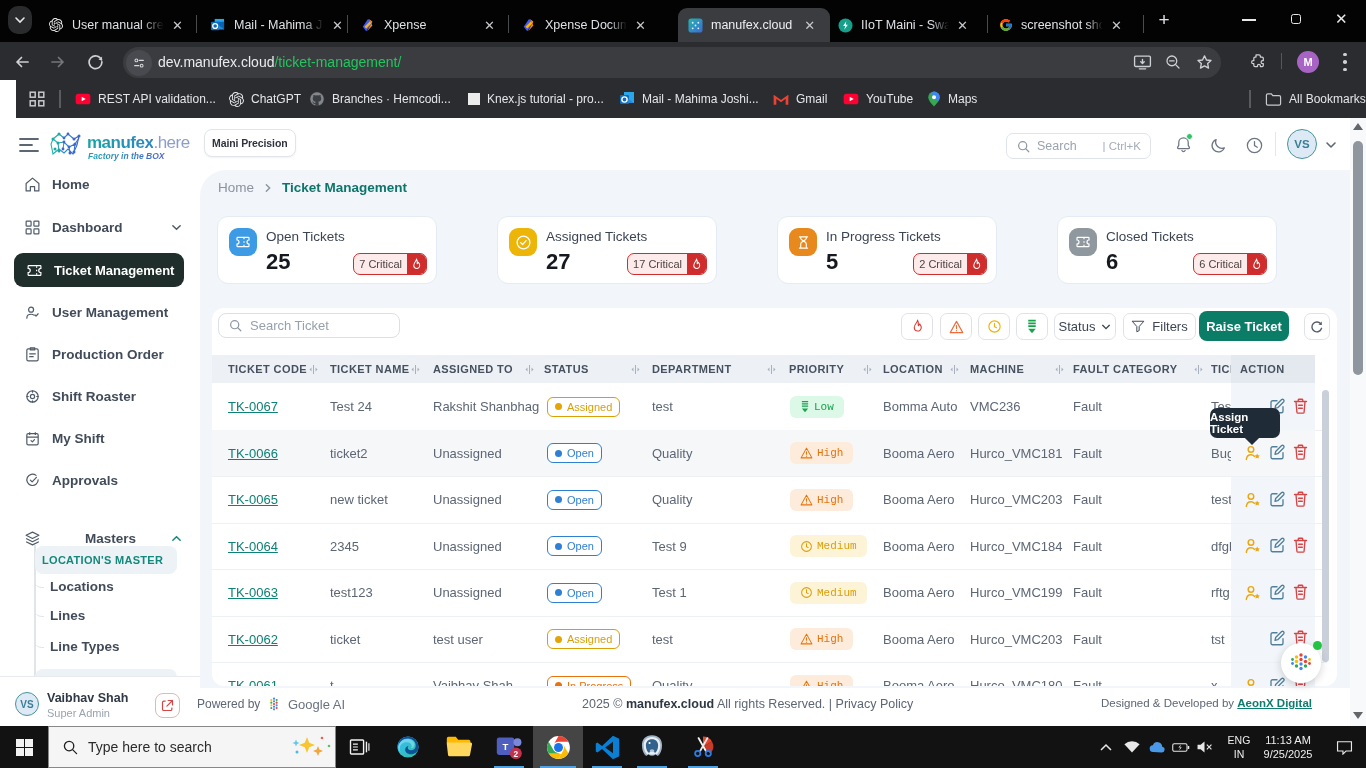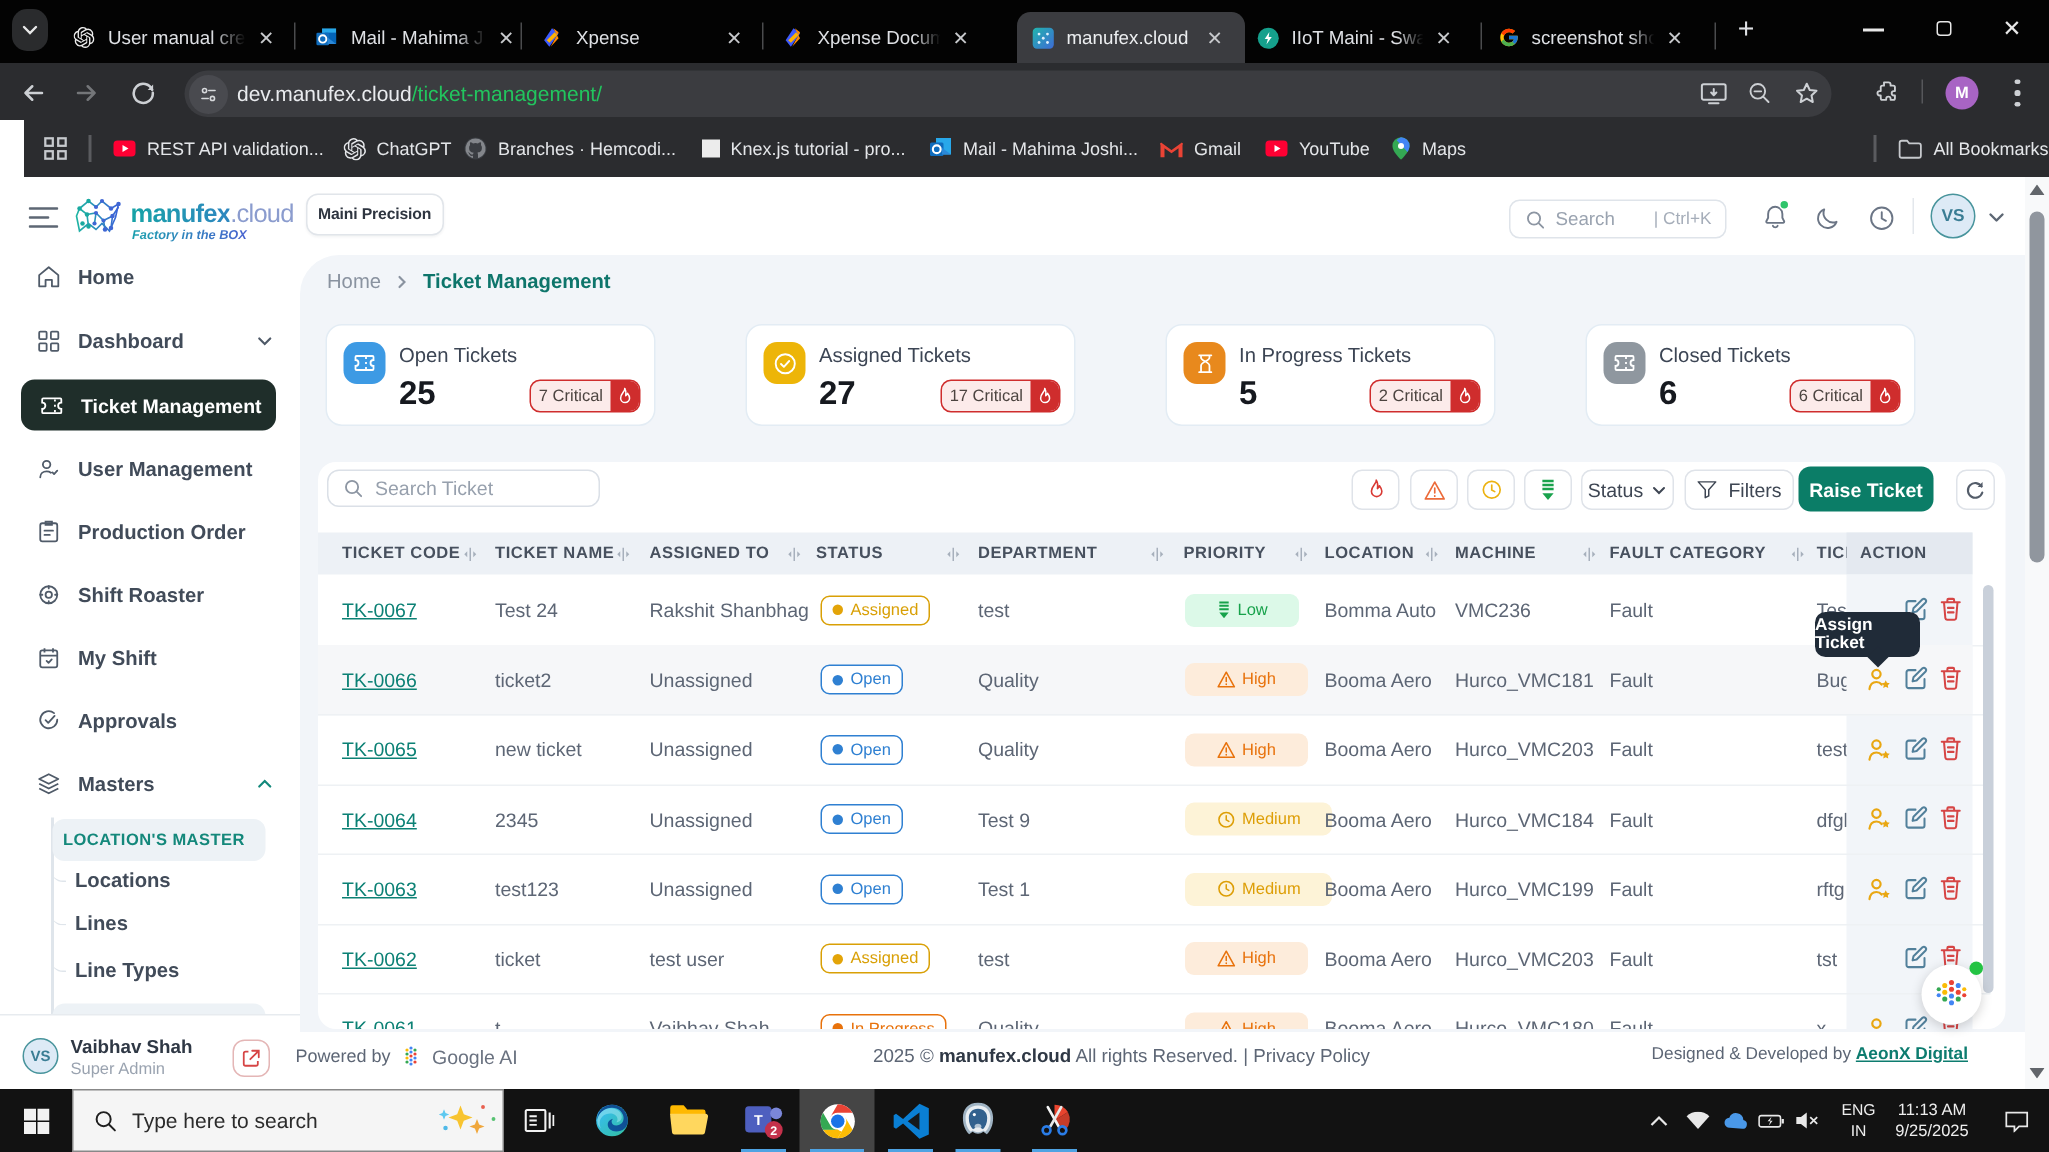--- a/index.html
+++ b/index.html
@@ -34,21 +34,21 @@
 .crit .f { background:#cf2d2d; height:100%; width:19px; display:flex; align-items:center; justify-content:center; }
 
 .th { position:absolute; top:0; height:28px; line-height:28px; font-size:11px; font-weight:700; color:#47505e; letter-spacing:.4px; white-space:nowrap; }
 .row { position:absolute; left:0; width:1103px; height:47px; }
 .cell { position:absolute; top:0; height:47px; display:flex; align-items:center; font-size:13px; color:#5d6675; white-space:nowrap; }
 .tk { color:#0c8175; text-decoration:underline; font-weight:400; }
 .pill { display:inline-flex; align-items:center; gap:5px; height:20px; padding:0 7px; border-radius:6px; font-size:11px; background:#fff; }
 .pOpen { border:1px solid #2f80d2; color:#2f80d2; }
 .pAsg { border:1px solid #d9a006; color:#d9a006; }
 .dot { width:7px; height:7px; border-radius:50%; display:inline-block; }
-.prio { display:inline-flex; align-items:center; gap:4px; height:22px; padding:0 21px; border-radius:6px; font-size:11px; font-weight:400; }
+.prio { display:inline-flex; align-items:center; gap:4px; height:22px; padding:0 10px; border-radius:6px; font-size:11px; font-weight:400;font-family:Liberation Mono, monospace; }
 .pLow { background:#dcf9e8; color:#17a24b; }
 .pHigh { background:#fdecdb; color:#e8720c; }
 .pMed { background:#fdf3d7; color:#dd9e06; }
 
 .tbtn { position:absolute; top:143px; height:27px; background:#fff; border:1px solid #dfe3e9; border-radius:7px; display:flex; align-items:center; justify-content:center; }
 
 #taskbar { left:0; top:726px; width:1366px; height:42px; background:#121212; }
 .tico { position:absolute; top:0; width:44px; height:42px; display:flex; align-items:center; justify-content:center; }
 .underl { position:absolute; bottom:0; left:7px; right:7px; height:2.5px; background:#4fa3e3; }
 </style>
@@ -308,21 +308,21 @@
         <circle cx="14" cy="11" r="1.4"></circle>
         <circle cx="13" cy="18" r="1.4"></circle>
         <circle cx="24" cy="8" r="1.5"></circle>
         <circle cx="29" cy="5" r="1.5"></circle>
         <circle cx="25" cy="13" r="1.5"></circle>
         <circle cx="20" cy="22" r="1.5"></circle>
         <circle cx="24" cy="21" r="1.5"></circle>
         <circle cx="19" cy="16" r="1.4"></circle>
       </g>
   </svg>
-  <div style="position:absolute;left:87px;top:15px;font-size:17px;font-weight:700;letter-spacing:-.5px;"><span style="background:linear-gradient(90deg,#16a3a6,#2e86c0);-webkit-background-clip:text;background-clip:text;color:transparent;">manufex</span><span style="font-weight:400;color:#8b9cce;">.cloud</span></div>
+  <div style="position:absolute;left:87px;top:15px;font-size:17px;font-weight:700;letter-spacing:-.5px;"><span style="background:linear-gradient(90deg,#16a3a6,#2e86c0);-webkit-background-clip:text;background-clip:text;color:transparent;">manufex</span><span style="font-weight:400;color:#8b9cce;">.here</span></div>
   <div style="position:absolute;left:88px;top:33px;font-size:8.5px;font-style:italic;font-weight:700;background:linear-gradient(90deg,#1ba0ae,#4a63d0);-webkit-background-clip:text;background-clip:text;color:transparent;">Factory in the BOX</div>
   <div style="position:absolute;left:204px;top:11px;height:28px;padding:0 7px;background:#fff;border:1px solid #e1e5ea;border-radius:8px;box-shadow:0 1px 2px rgba(20,30,50,.06);display:flex;align-items:center;font-size:10.5px;font-weight:700;color:#2e3540;letter-spacing:-.1px;">Maini Precision</div>
 
   <div style="position:absolute;left:1006px;top:15px;width:145px;height:26px;border:1px solid #dfe4ea;border-radius:7px;display:flex;align-items:center;color:#9aa3b0;font-size:12.5px;">
     <svg width="13" height="13" viewBox="0 0 16 16" style="margin:0 7px 0 10px;">
         <circle cx="7" cy="7" r="5" fill="none" stroke="#8d96a3" stroke-width="1.5"></circle>
         <path d="M11 11l3.5 3.5" stroke="#8d96a3" stroke-width="1.5" stroke-linecap="round"></path>
       </svg>
     <span>Search</span>
     <span style="margin-left:auto;margin-right:9px;font-size:11.5px;color:#a5adb9;">| Ctrl+K</span>
@@ -395,21 +395,21 @@
         <path d="M9 11.5l2.5 2.5 6-6.5" stroke-linecap="round" stroke-linejoin="round"></path>
       </svg>Approvals
   </div>
   <div class="sbitem" style="top:251px;">
     <svg width="17" height="17" viewBox="0 0 24 24" fill="none" stroke="#505b69" stroke-width="1.7">
         <rect x="4" y="5" width="16" height="16" rx="2"></rect>
         <path d="M8 3v4M16 3v4M4 10h16"></path>
         <path d="M10 15l1.8 1.8 3-3.2" stroke-linecap="round" stroke-linejoin="round"></path>
       </svg>My Shift
   </div>
-  <div class="sbitem" style="top:335px;">
+  <div class="sbitem" style="top:351px;gap:33px;">
     <svg width="17" height="17" viewBox="0 0 24 24" fill="none" stroke="#505b69" stroke-width="1.7" stroke-linejoin="round">
         <path d="M12 3l9 4.5-9 4.5-9-4.5z"></path>
         <path d="M3 12l9 4.5 9-4.5M3 16.5L12 21l9-4.5"></path>
       </svg>Masters
     <svg width="11" height="11" viewBox="0 0 12 12" style="margin-left:auto;margin-right:8px;">
         <path d="M2 8l4-4 4 4" stroke="#15897c" stroke-width="1.6" fill="none" stroke-linecap="round"></path>
       </svg>
   </div>
 
   <div style="position:absolute;left:34px;top:375px;width:1.5px;height:133px;background:#dfe5eb;"></div>

